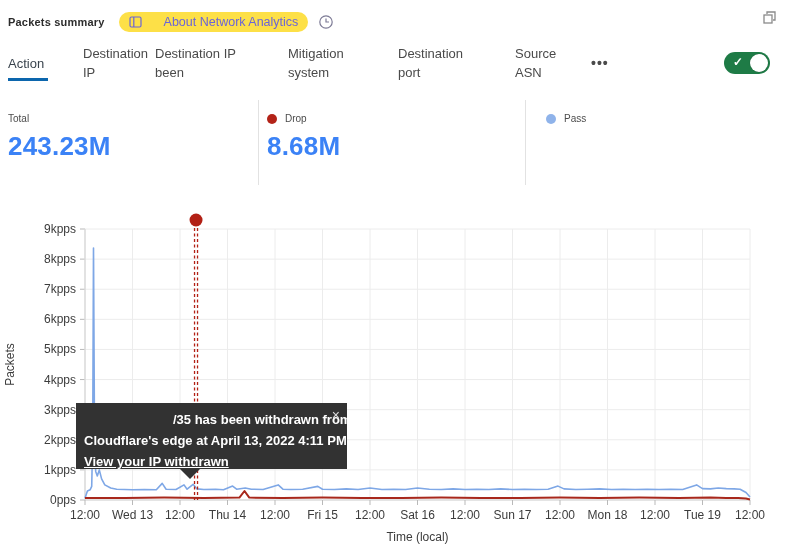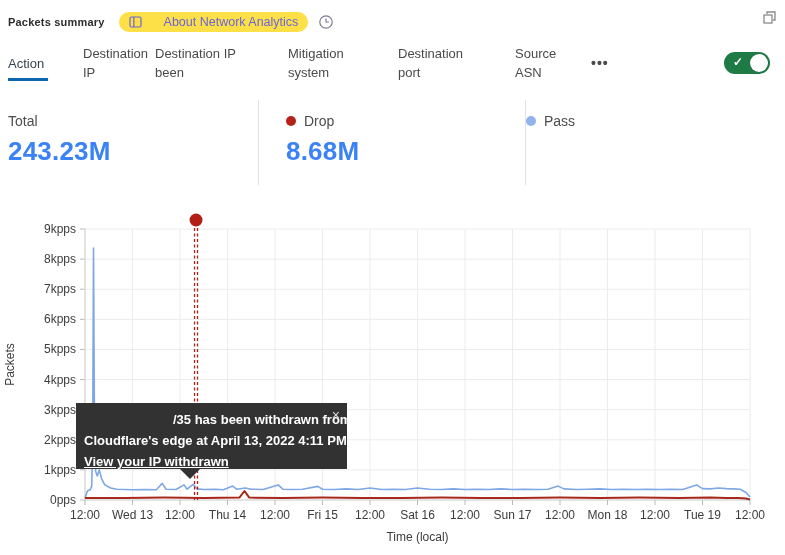--- a/index.html
+++ b/index.html
@@ -35,23 +35,23 @@
   .toggle { position:absolute; left:724px; top:7px; width:46px; height:22px; border-radius:11px;
             background:#1e7b46; cursor:pointer; }
   .toggle .check { position:absolute; left:9px; top:3px; color:#fff; font-size:12px; font-weight:bold; }
   .toggle .knob  { position:absolute; right:2px; top:2px; width:18px; height:18px; border-radius:50%;
                    background:#fff; box-shadow:0 0 1px rgba(0,0,0,.4); }
 
   
   .stats { position:absolute; top:100px; left:0; width:785px; height:85px; display:flex; }
   .stat { padding-top:13px; }
   .stat.c1 { width:258px; padding-left:8px; }
-  .stat.c2 { width:267px; padding-left:27px; border-left:1px solid #e2e2e2; }
-  .stat.c3 { width:260px; border-left:1px solid #e2e2e2; }
-  .stat-label { display:flex; align-items:center; gap:8px; font-size:14px; color:#4c4c4c; }
+  .stat.c2 { width:267px; padding-left:8px; border-left:1px solid #e2e2e2; }
+  .stat.c3 { width:260px; padding-left:20px; border-left:1px solid #e2e2e2; }
+  .stat-label { display:flex; align-items:center; gap:8px; font-size:10px; color:#4c4c4c; }
   .dot { width:10px; height:10px; border-radius:50%; display:inline-block; }
   .stat-value { margin-top:7px; font-size:26px; font-weight:600; color:#3b82f6; letter-spacing:.2px; }
 
   
   .chart-wrap { position:absolute; top:205px; left:0; width:785px; height:350px; }
   svg text { font-family:"Liberation Sans", sans-serif; }
 
   
   .annot-tip { position:absolute; left:76px; top:403px; width:271px; height:66px; background:#323232;
                color:#fff; font-size:13px; font-weight:600; line-height:21px; padding:6px 8px 6px 8px; z-index:5; }

